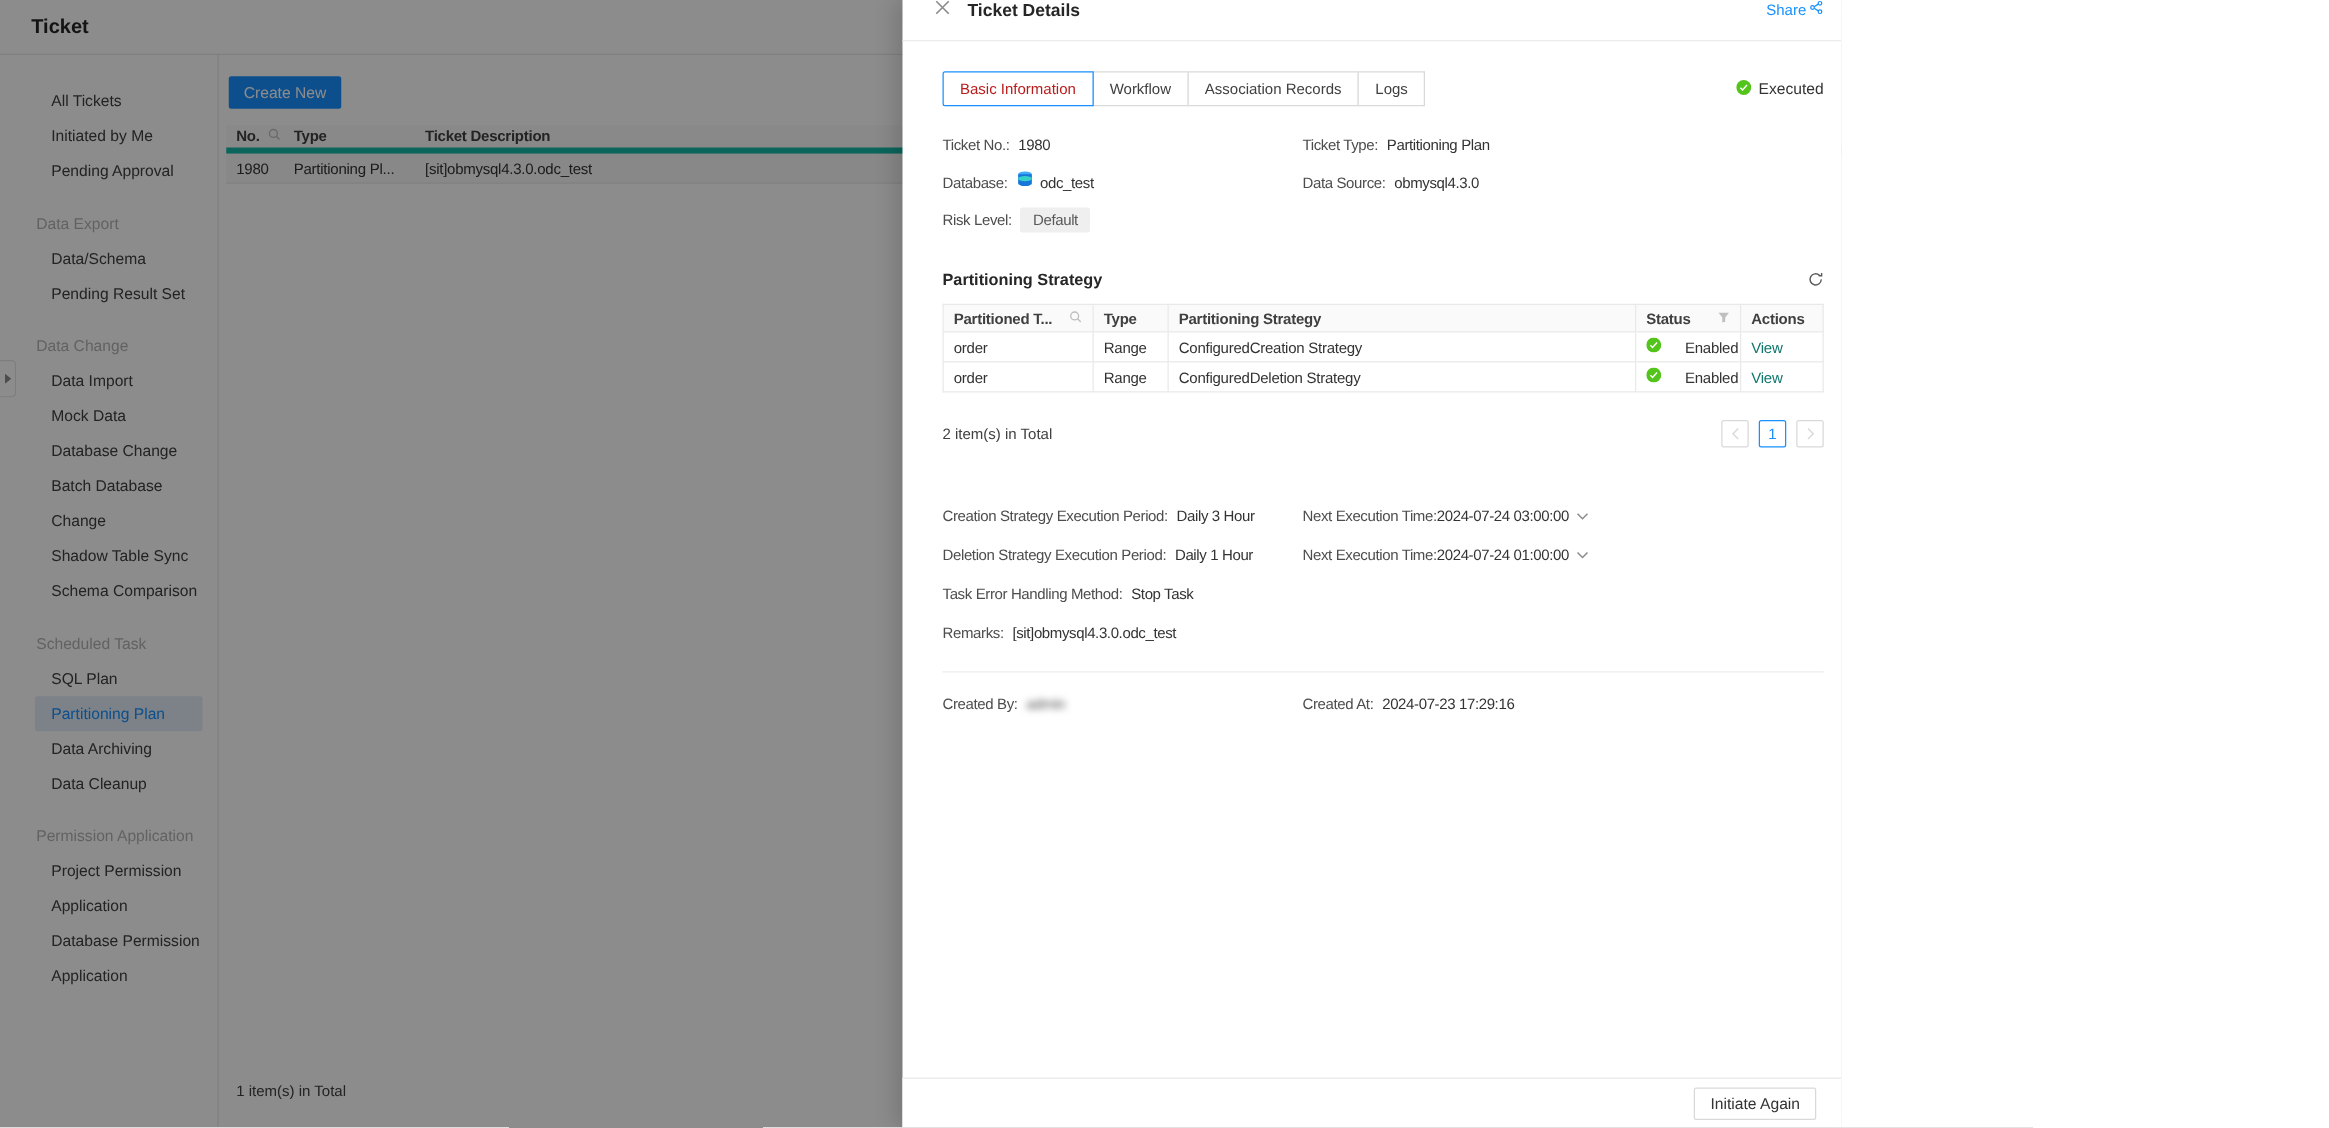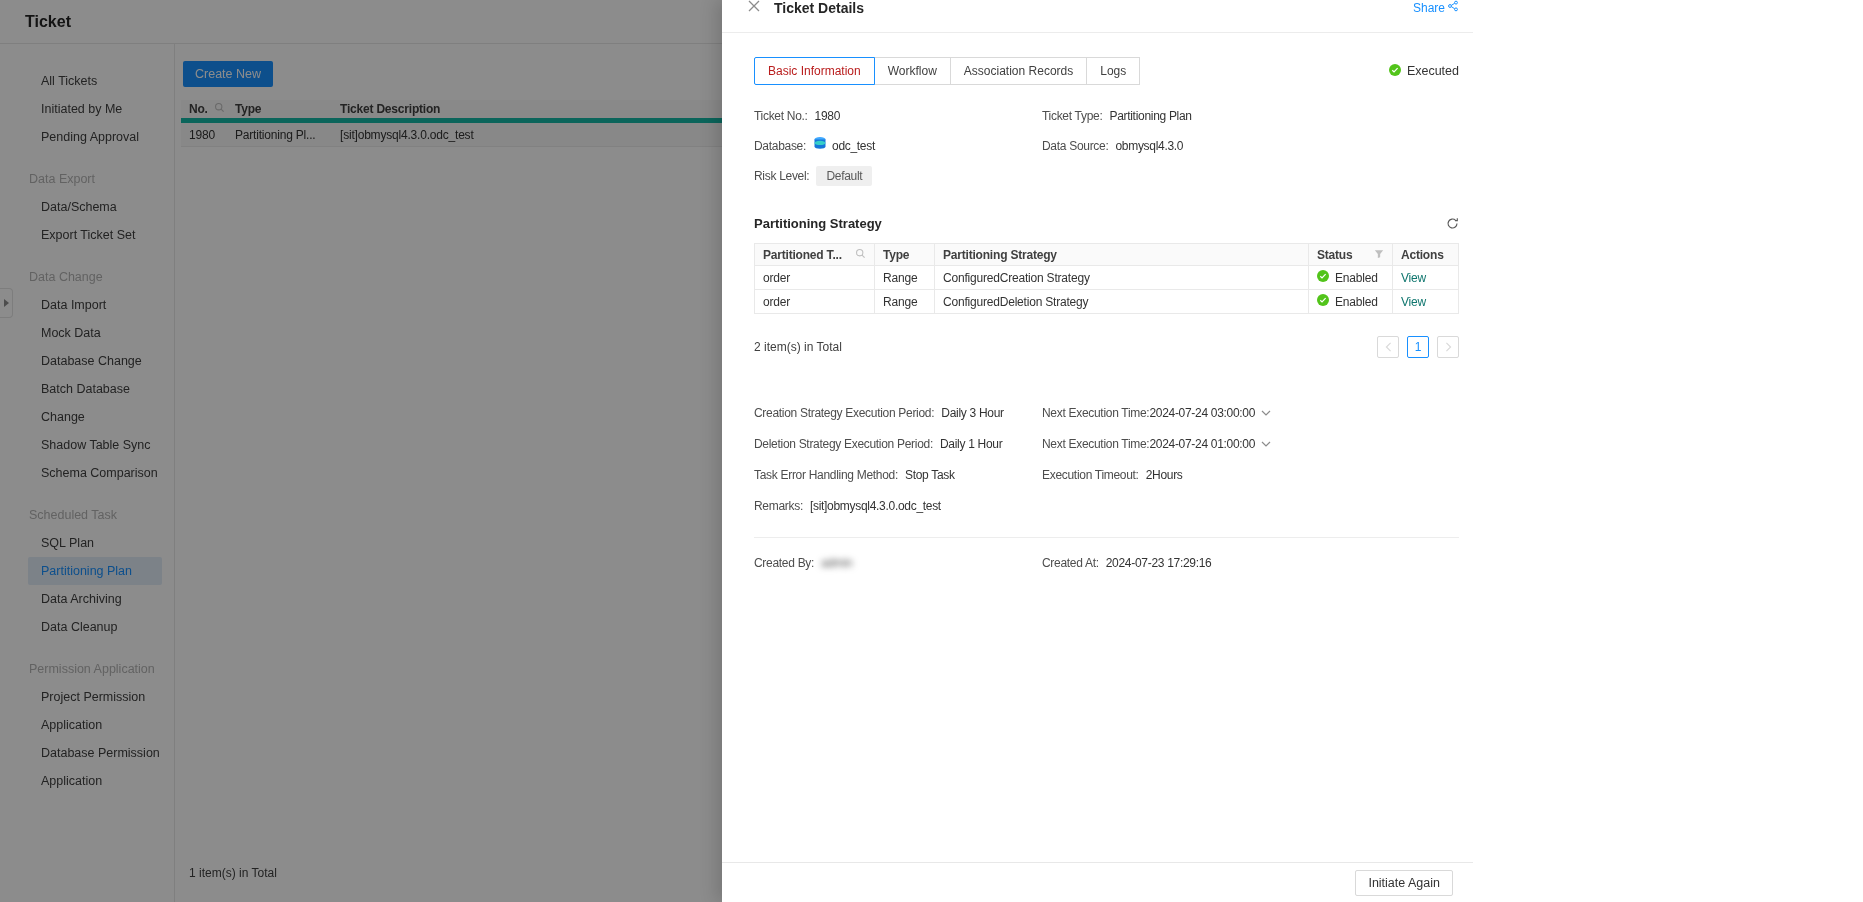--- a/index.html
+++ b/index.html
@@ -79,21 +79,21 @@
   }
   .blurred { filter:blur(3px); user-select:none; color:#555; }
   .sec-title-row { margin-top:30px; display:flex; align-items:center; justify-content:space-between; }
   .sec-title { font-size:13px; font-weight:700; color:#262626; }
   .icon-btn { display:flex; align-items:center; cursor:pointer; }
   .s-table { width:100%; border-collapse:collapse; margin-top:12px; font-size:12px; letter-spacing:-0.2px; table-layout:fixed; }
   .s-table th, .s-table td { border:1px solid #e9e9e9; padding:3px 8px; text-align:left; white-space:nowrap; overflow:hidden; }
   .s-table th { background:#fafafa; font-weight:700; color:#404040; height:22px; }
   .s-table td { height:24px; color:#333; }
   .th-flex { display:flex; align-items:center; justify-content:space-between; gap:4px; }
-  .status-cell { display:flex; align-items:center; gap:6px; }
+  .status-cell { display:flex; align-items:center; gap:19px; }
   .link { color:#0f766e; cursor:pointer; text-decoration:none;margin-top:29px; }
   .pag-row { margin-top:22px; display:flex; align-items:center; justify-content:space-between; }
   .pag-total { font-size:12px; color:#404040; }
   .pager { display:flex; gap:8px; }
   .pg-btn {
     width:22px; height:22px; border:1px solid #d9d9d9; border-radius:2px; background:#fff;
     display:flex; align-items:center; justify-content:center; font-size:12px; cursor:pointer;
   }
   .pg-btn.active { border-color:#1890ff; color:#1890ff; }
   .schedule-grid { margin-top:46px; row-gap:13px; }
@@ -118,21 +118,21 @@
     <span class="page-title">Ticket</span>
   </div>
 
   <div class="page-body">
     <div class="sidebar">
       <div class="nav-item">All Tickets</div>
       <div class="nav-item">Initiated by Me</div>
       <div class="nav-item">Pending Approval</div>
       <div class="nav-section">Data Export</div>
       <div class="nav-item">Data/Schema</div>
-      <div class="nav-item">Export Ticket Set</div>
+      <div class="nav-item">Pending Result Set</div>
       <div class="nav-section">Data Change</div>
       <div class="nav-item">Data Import</div>
       <div class="nav-item">Mock Data</div>
       <div class="nav-item">Database Change</div>
       <div class="nav-item">Batch Database Change</div>
       <div class="nav-item">Shadow Table Sync</div>
       <div class="nav-item">Schema Comparison</div>
       <div class="nav-section">Scheduled Task</div>
       <div class="nav-item">SQL Plan</div>
       <div class="nav-item selected">Partitioning Plan</div>
@@ -373,24 +373,20 @@
           <span class="chev">
             <svg viewBox="0 0 10 6" width="10" height="6">
                 <path d="M1 1l4 4 4-4" stroke="#8c8c8c" fill="none" stroke-width="1.2"></path>
               </svg>
           </span>
         </div>
         <div class="field">
           <span class="flabel">Task Error Handling Method:</span>
           <span class="fvalue">Stop Task</span>
         </div>
-        <div class="field">
-          <span class="flabel">Execution Timeout:</span>
-          <span class="fvalue">2Hours</span>
-        </div>
         <div class="field" style="grid-column:1 / span 2;">
           <span class="flabel">Remarks:</span>
           <span class="fvalue">[sit]obmysql4.3.0.odc_test</span>
         </div>
       </div>
 
       <div class="divider"></div>
 
       <div class="fgrid">
         <div class="field">

